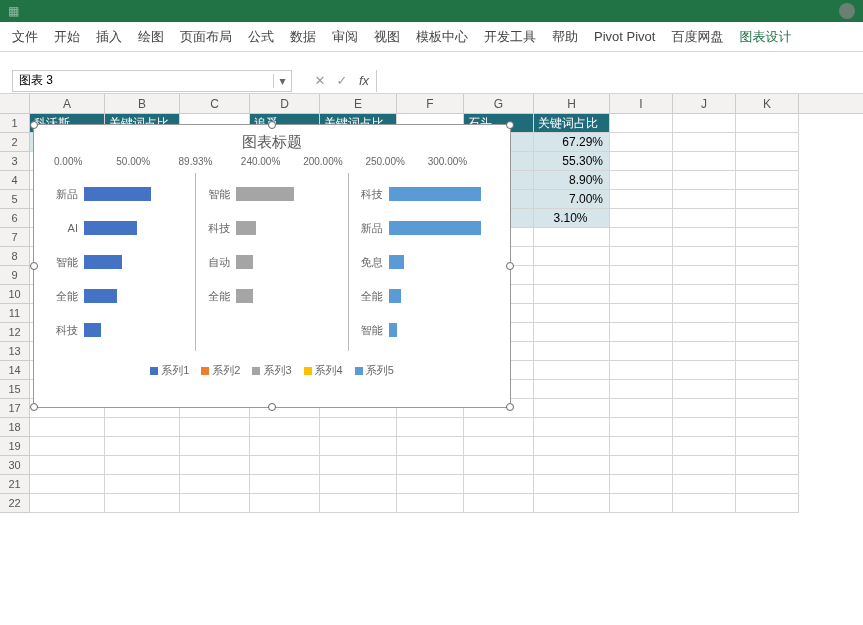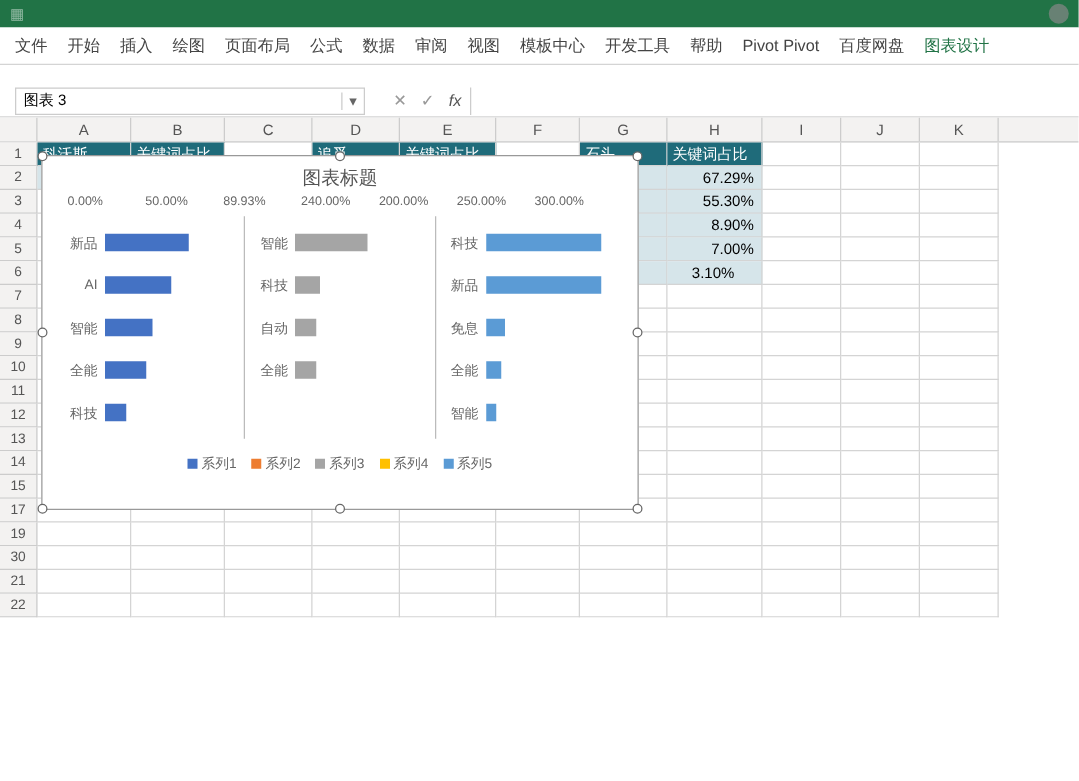--- a/index.html
+++ b/index.html
@@ -334,20 +334,34 @@
         <div class="cell" style="width: 70px;"></div>
         <div class="cell" style="width: 77px;"></div>
         <div class="cell" style="width: 67px;"></div>
         <div class="cell" style="width: 70px;"></div>
         <div class="cell" style="width: 76px;"></div>
         <div class="cell" style="width: 63px;"></div>
         <div class="cell" style="width: 63px;"></div>
         <div class="cell" style="width: 63px;"></div>
       </div>
       <div class="row">
+        <div class="row-header">18</div>
+        <div class="cell" style="width: 75px;"></div>
+        <div class="cell" style="width: 75px;"></div>
+        <div class="cell" style="width: 70px;"></div>
+        <div class="cell" style="width: 70px;"></div>
+        <div class="cell" style="width: 77px;"></div>
+        <div class="cell" style="width: 67px;"></div>
+        <div class="cell" style="width: 70px;"></div>
+        <div class="cell" style="width: 76px;"></div>
+        <div class="cell" style="width: 63px;"></div>
+        <div class="cell" style="width: 63px;"></div>
+        <div class="cell" style="width: 63px;"></div>
+      </div>
+      <div class="row">
         <div class="row-header">19</div>
         <div class="cell" style="width: 75px;"></div>
         <div class="cell" style="width: 75px;"></div>
         <div class="cell" style="width: 70px;"></div>
         <div class="cell" style="width: 70px;"></div>
         <div class="cell" style="width: 77px;"></div>
         <div class="cell" style="width: 67px;"></div>
         <div class="cell" style="width: 70px;"></div>
         <div class="cell" style="width: 76px;"></div>
         <div class="cell" style="width: 63px;"></div>

